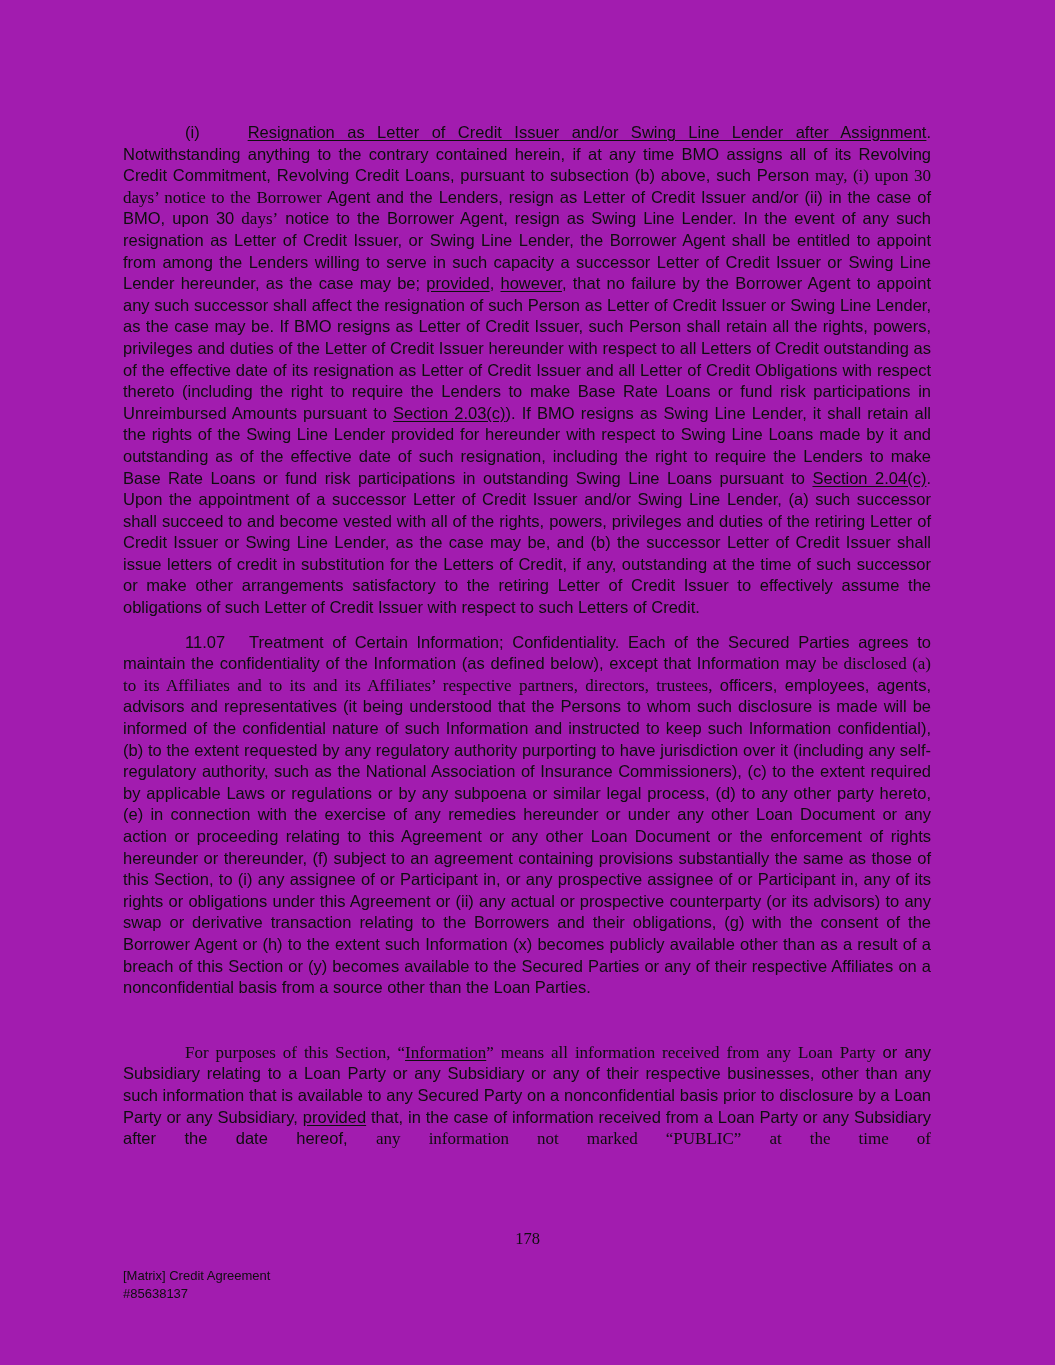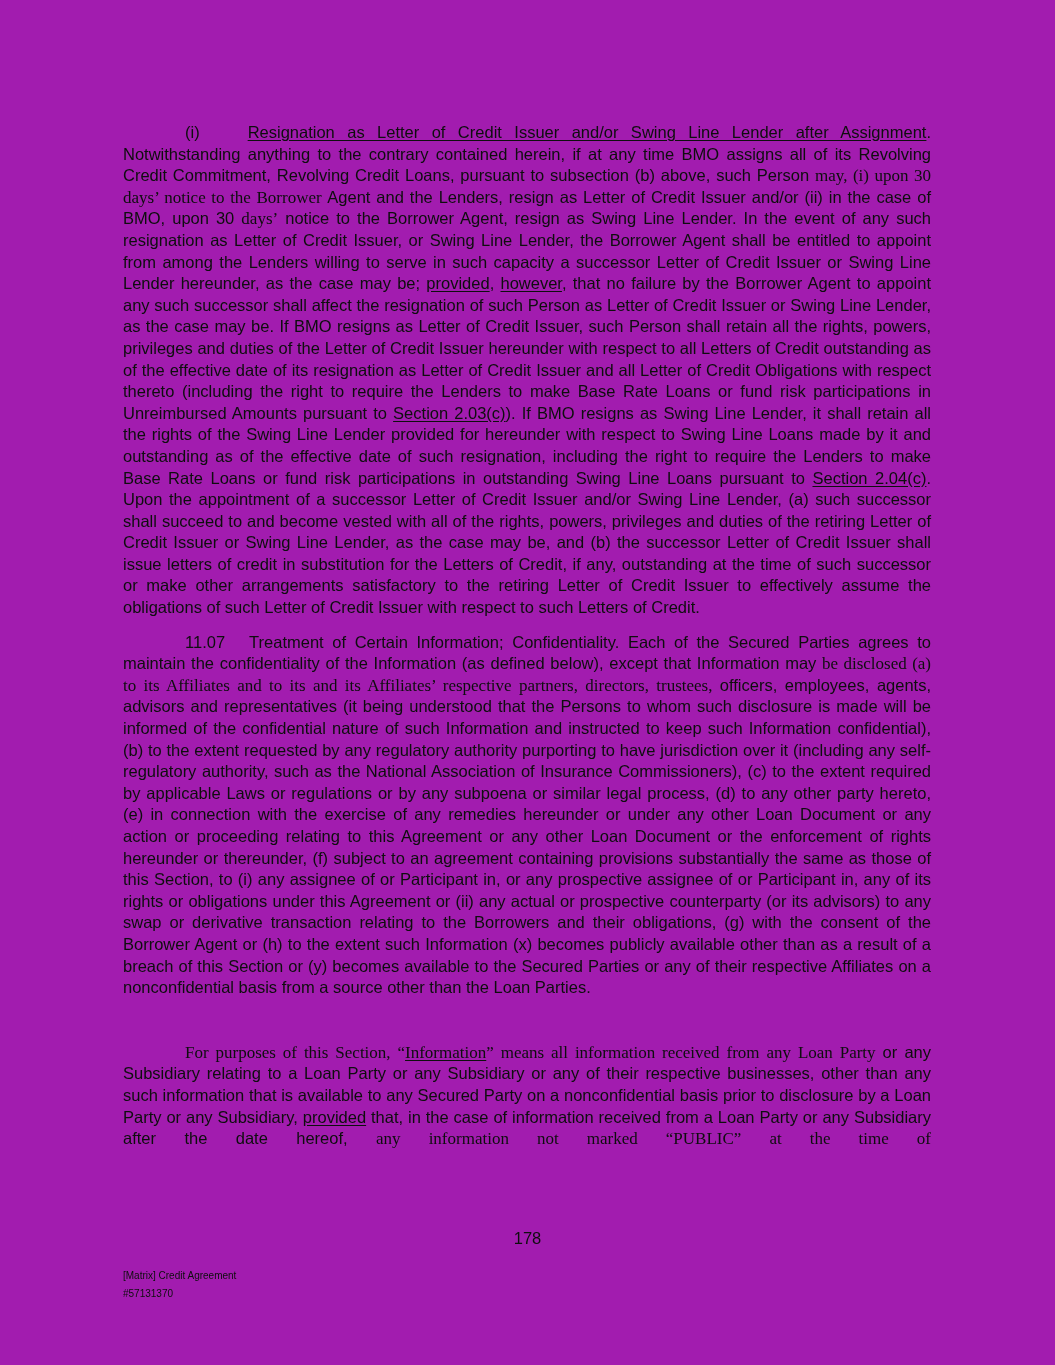--- a/index.html
+++ b/index.html
@@ -48,42 +48,42 @@
     height: 1px;
   }
   .tab-lg { width: 48px; }
   .tab-sm { width: 24px; }
   .page-number {
     position: absolute;
     top: 1228px;
     left: 0;
     width: 1055px;
     text-align: center;
-    font-family: Liberation Sans, sans-serif;
+    font-family: Liberation Serif, serif;
     font-size: 16.5px;
   }
   .footer {
     position: absolute;
     left: 123px;
     top: 1267px;
-    font-size: 10px;
+    font-size: 13px;
     line-height: 18px;
   }
 </style>
 </head>
 <body>
 
 <div class="page">
 
   <div class="text-block">
       <p class="para"><span>(i)</span><span class="tab tab-lg">​</span><span class="u">Resignation as Letter of Credit Issuer and/or Swing Line Lender after Assignment</span><span>. Notwithstanding anything to the contrary contained herein, if at any time BMO assigns all of its Revolving Credit Commitment, Revolving Credit Loans, pursuant to subsection (b) above, such Person </span><span class="serif">may, (i) upon 30 days’ notice to the Borrower </span><span>Agent and the Lenders, resign as Letter of Credit Issuer and/or (ii) in the case of BMO, upon 30 </span><span class="serif">days’</span><span> notice to the Borrower Agent, resign as Swing Line Lender.  In the event of any such resignation as Letter of Credit Issuer, or Swing Line Lender, the Borrower Agent shall be entitled to appoint from among the Lenders willing to serve in such capacity a successor Letter of Credit Issuer or Swing Line Lender hereunder, as the case may be; </span><span class="u">provided</span><span>, </span><span class="u">however</span><span>, that no failure by the Borrower Agent to appoint any such successor shall affect the resignation of such Person as Letter of Credit Issuer or Swing Line Lender, as the case may be.  If BMO resigns as Letter of Credit Issuer, such Person shall retain all the rights, powers, privileges and duties of the Letter of Credit Issuer hereunder with respect to all Letters of Credit outstanding as of the effective date of its resignation as Letter of Credit Issuer and all Letter of Credit Obligations with respect thereto (including the right to require the Lenders to make Base Rate Loans or fund risk participations in Unreimbursed Amounts pursuant to </span><span class="u">Section 2.03(c)</span><span>).  If BMO resigns as Swing Line Lender, it shall retain all the rights of the Swing Line Lender provided for hereunder with respect to Swing Line Loans made by it and outstanding as of the effective date of such resignation, including the right to require the Lenders to make Base Rate Loans or fund risk participations in outstanding Swing Line Loans pursuant to </span><span class="u">Section 2.04(c)</span><span>. Upon the appointment of a successor Letter of Credit Issuer and/or Swing Line Lender, (a) such successor shall succeed to and become vested with all of the rights, powers, privileges and duties of the retiring Letter of Credit Issuer or Swing Line Lender, as the case may be, and (b) the successor Letter of Credit Issuer shall issue letters of credit in substitution for the Letters of Credit, if any, outstanding at the time of such successor or make other arrangements satisfactory to the retiring Letter of Credit Issuer to effectively assume the obligations of such Letter of Credit Issuer with respect to such Letters of Credit.</span></p>
       <p class="para"><span>11.07</span><span class="tab tab-sm">​</span><span>Treatment of Certain Information; Confidentiality.  Each of the Secured Parties agrees to maintain the confidentiality of the Information (as defined below), except that Information may </span><span class="serif">be disclosed (a) to its Affiliates and to its and its Affiliates’ respective partners, directors, trustees, </span><span>officers, employees, agents, advisors and representatives (it being understood that the Persons to whom such disclosure is made will be informed of the confidential nature of such Information and instructed to keep such Information confidential), (b) to the extent requested by any regulatory authority purporting to have jurisdiction over it (including any self-regulatory authority, such as the National Association of Insurance Commissioners), (c) to the extent required by applicable Laws or regulations or by any subpoena or similar legal process, (d) to any other party hereto, (e) in connection with the exercise of any remedies hereunder or under any other Loan Document or any action or proceeding relating to this Agreement or any other Loan Document or the enforcement of rights hereunder or thereunder, (f) subject to an agreement containing provisions substantially the same as those of this Section, to (i) any assignee of or Participant in, or any prospective assignee of or Participant in, any of its rights or obligations under this Agreement or (ii) any actual or prospective counterparty (or its advisors) to any swap or derivative transaction relating to the Borrowers and their obligations, (g) with the consent of the Borrower Agent or (h) to the extent such Information (x) becomes publicly available other than as a result of a breach of this Section or (y) becomes available to the Secured Parties or any of their respective Affiliates on a nonconfidential basis from a source other than the Loan Parties.</span></p>
       <p class="para justify-last"><span class="serif">For purposes of this Section, “</span><span class="u serif">Information</span><span class="serif">” means all information received from any Loan Party </span><span>or any Subsidiary relating to a Loan Party or any Subsidiary or any of their respective businesses, other than any such information that is available to any Secured Party on a nonconfidential basis prior to disclosure by a Loan Party or any Subsidiary, </span><span class="u">provided</span><span> that, in the case of information received from a Loan Party or any Subsidiary after the date hereof, </span><span class="serif">any information not marked “PUBLIC” at the time of</span></p>
     </div>
 
   <div class="page-number">178</div>
 
   <div class="footer">
     <div>[Matrix] Credit Agreement</div>
-    <div>#57131370</div>
+    <div>#85638137</div>
   </div>
 
 </div>
 
 </body></html>

